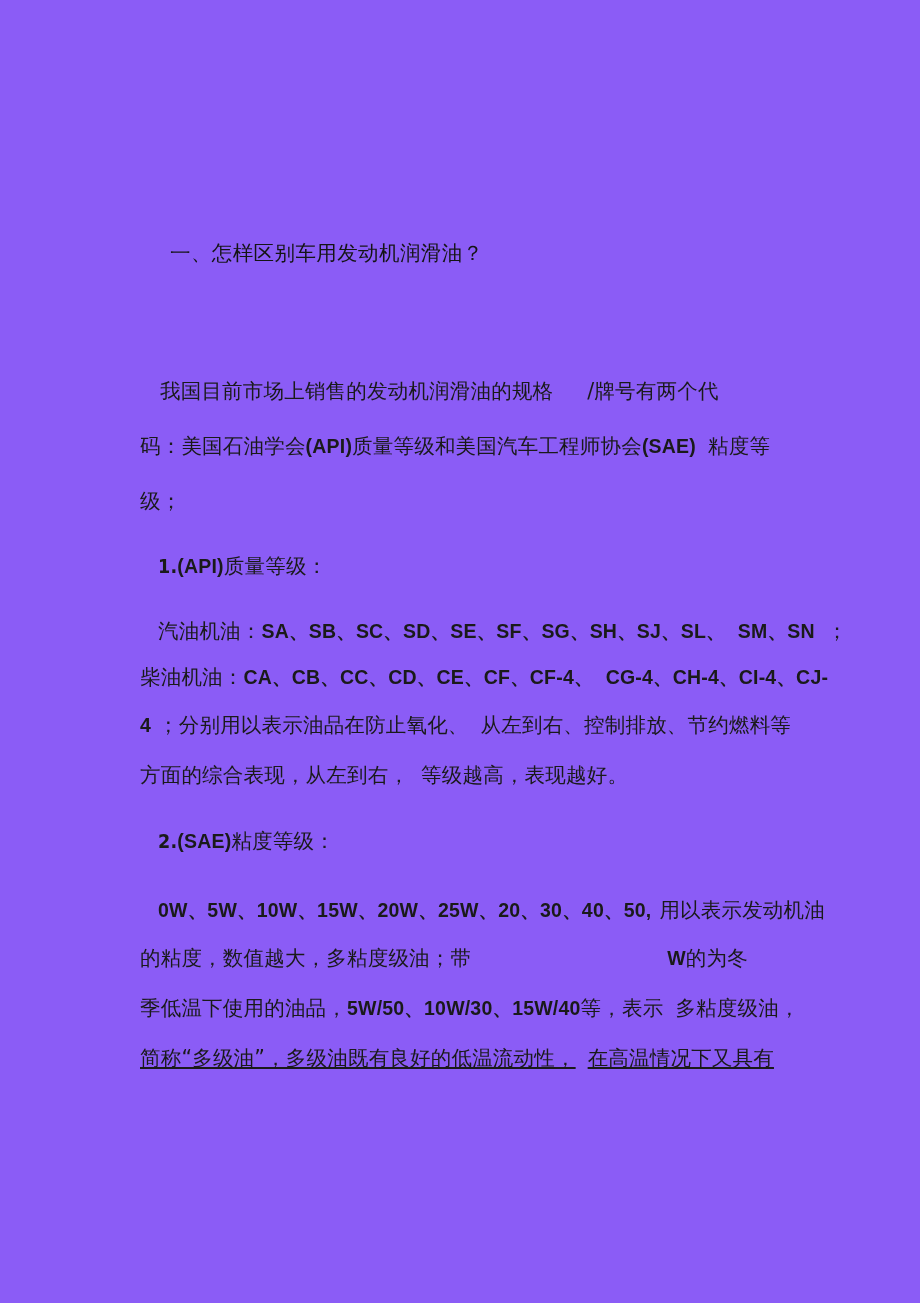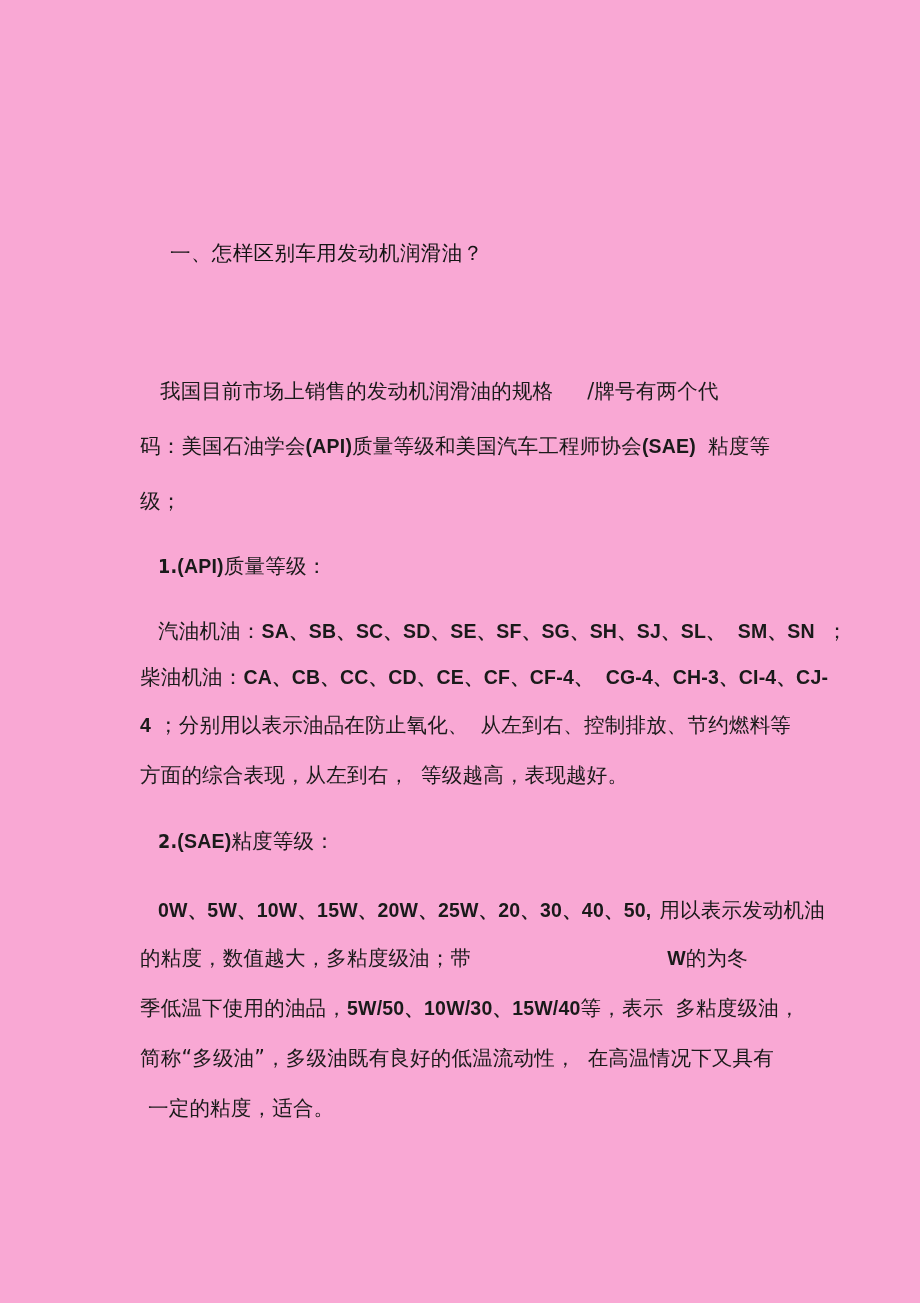--- a/index.html
+++ b/index.html
@@ -14,21 +14,21 @@
     position: relative;
     overflow: hidden;
     font-family: "DejaVu Sans", "Liberation Sans", sans-serif;
     color: #1a1a1a;
     -webkit-font-smoothing: antialiased;
   }
 
   .page {
     position: absolute;
     inset: 0;
-    background: #f9a8d4;
+    background: #8b5cf6;
   }
 
   
   .doc {
     position: absolute;
     left: 140px;
     top: 0;
     width: 645px;   
     height: 1303px;
   }
@@ -95,32 +95,31 @@
     <div class="line body-line" style="top:381px;"><span style="display:inline-block;width:20px;"></span><span>我国目前市场上销售的发动机润滑油的规格</span><span class="gap-md"></span><span>/牌号有两个代</span></div>
 
     <div class="line body-line" style="top:436px;"><span>码：美国石油学会</span><span class="lat">(API)</span><span>质量等级和美国汽车工程师协会</span><span class="lat">(SAE)</span><span class="gap-sm"></span><span>粘度等</span></div>
 
     <div class="line body-line" style="top:491px;">级；</div>
 
     <div class="line body-line" style="top:556px;"><span style="display:inline-block;width:18px;"></span><span class="hdr-num">1.</span><span class="lat">(API)</span><span>质量等级：</span></div>
 
     <div class="line body-line" style="top:621px;text-align:right;"><span style="display:inline-block;width:18px;"></span><span>汽油机油：</span><span class="lat">SA、SB、SC、SD、SE、SF、SG、SH、SJ、SL、</span><span class="gap-sm"></span><span class="lat">SM、SN</span><span class="gap-sm"></span><span>；</span></div>
 
-    <div class="line body-line" style="top:667px;"><span>柴油机油：</span><span class="lat">CA、CB、CC、CD、CE、CF、CF-4、</span><span class="gap-sm"></span><span class="lat">CG-4、CH-3、CI-4、CJ-</span></div>
+    <div class="line body-line" style="top:667px;"><span>柴油机油：</span><span class="lat">CA、CB、CC、CD、CE、CF、CF-4、</span><span class="gap-sm"></span><span class="lat">CG-4、CH-4、CI-4、CJ-</span></div>
 
     <div class="line body-line" style="top:715px;"><span class="lat">4</span><span style="display:inline-block;width:7px;"></span><span>；分别用以表示油品在防止氧化、</span><span class="gap-sm"></span><span>从左到右、控制排放、节约燃料等</span></div>
 
     <div class="line body-line" style="top:765px;"><span>方面的综合表现，从左到右，</span><span class="gap-sm"></span><span>等级越高，表现越好。</span></div>
 
     <div class="line body-line" style="top:831px;"><span style="display:inline-block;width:18px;"></span><span class="hdr-num">2.</span><span class="lat">(SAE)</span><span>粘度等级：</span></div>
 
     <div class="line body-line" style="top:900px;"><span style="display:inline-block;width:18px;"></span><span class="lat">0W、5W、10W、15W、20W、25W、20、30、40、50</span><span class="lat">,</span><span style="display:inline-block;width:8px;"></span><span>用以表示发动机油</span></div>
 
     <div class="line body-line" style="top:948px;"><span>的粘度，数值越大，多粘度级油；带</span><span class="gap-lg"></span><span class="lat">W</span><span>的为冬</span></div>
 
     <div class="line body-line" style="top:998px;"><span>季低温下使用的油品，</span><span class="lat">5W/50、10W/30、15W/40</span><span>等，表示</span><span class="gap-sm"></span><span>多粘度级油，</span></div>
 
-    <div class="line body-line" style="top:1048px;"><span>简称“多级油”，多级油既有良好的低温流动性，</span><span class="gap-sm"></span><span>在高温情况下又具有</span></div>
+    <div class="line body-line" style="top:1048px;text-decoration:underline;"><span>简称“多级油”，多级油既有良好的低温流动性，</span><span class="gap-sm"></span><span>在高温情况下又具有</span></div>
 
-    <div class="line body-line" style="top:1098px;"><span style="display:inline-block;width:8px;"></span><span>一定的粘度，适合。</span></div>
 
   </div>
 </div>
 
 </body></html>

